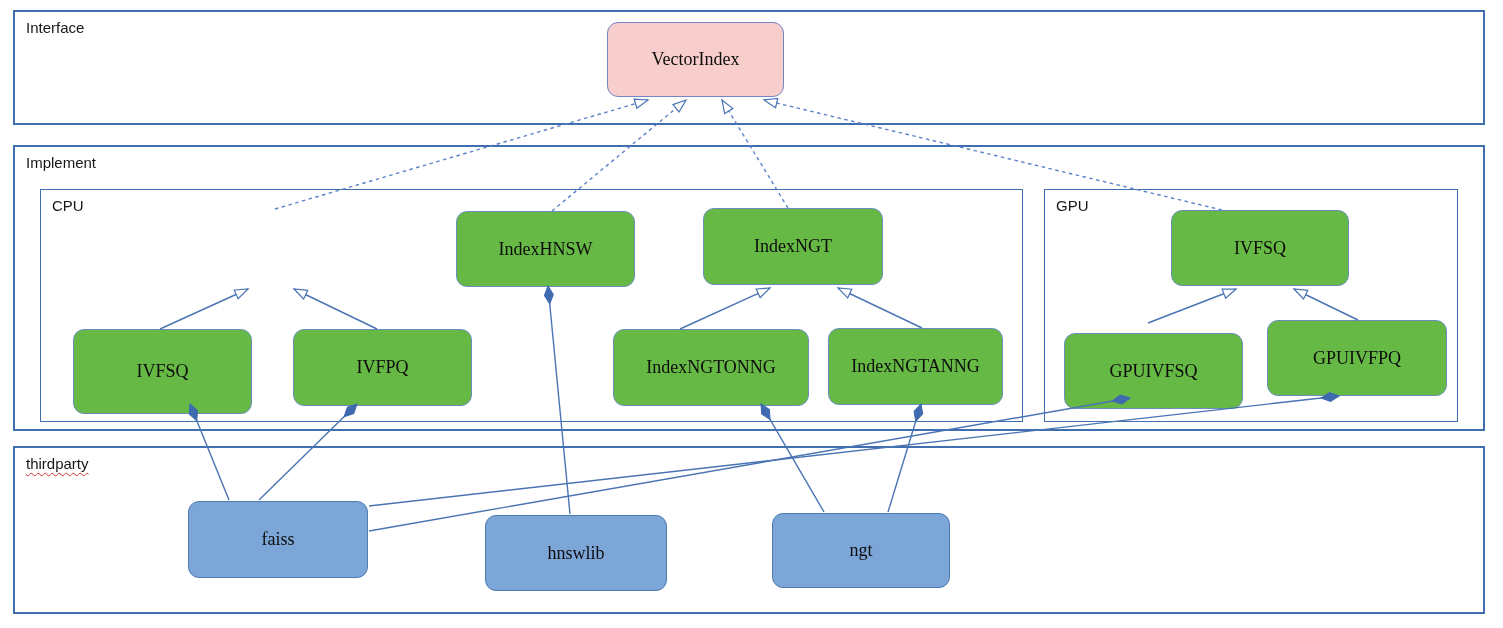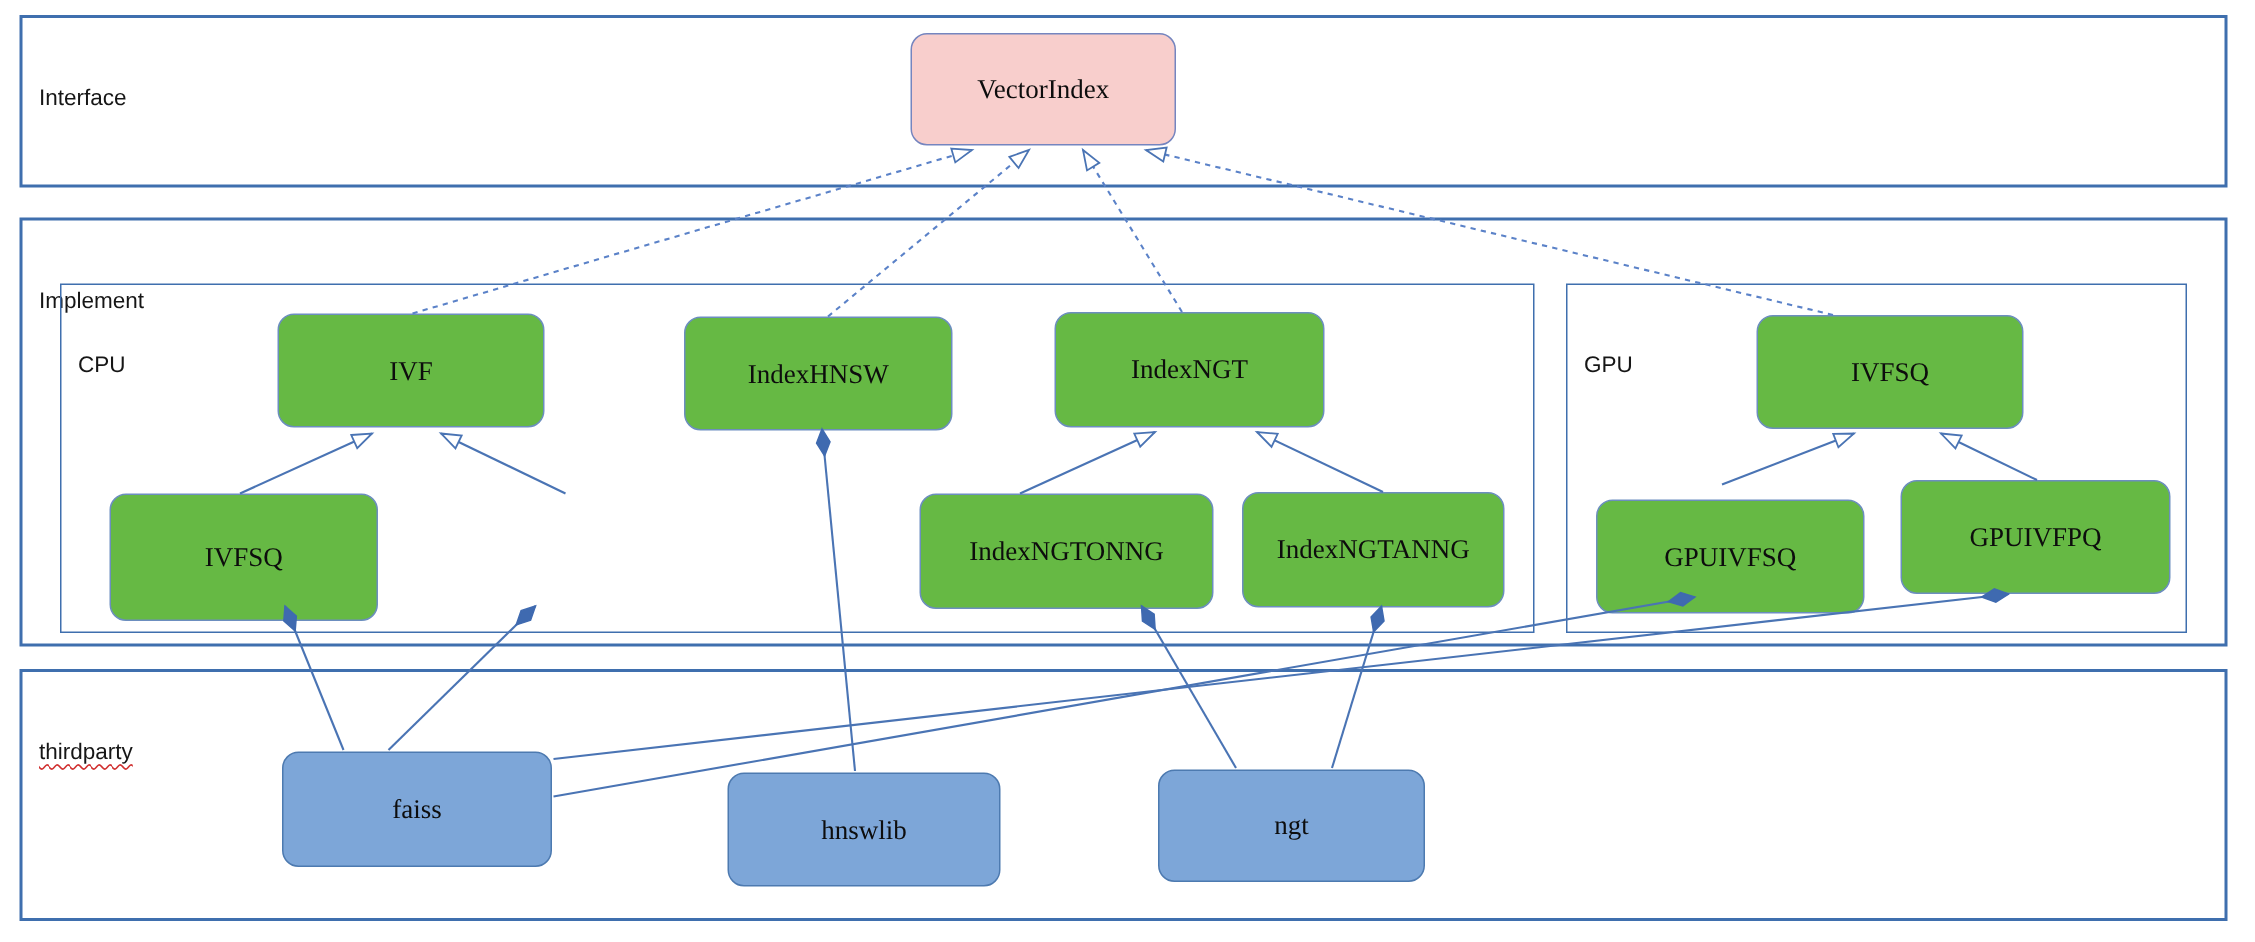--- a/index.html
+++ b/index.html
@@ -1,20 +1,20 @@
 <!DOCTYPE html>
 <html><head>
 <meta charset="utf-8">
 <style>
   html,body{margin:0;padding:0;background:#ffffff;}
   .stage{position:relative;width:1503px;height:628px;background:#ffffff;overflow:hidden;
          font-family:"Liberation Sans",sans-serif;}
   .container{position:absolute;border:2px solid #3f6fae;background:#ffffff;box-sizing:border-box;}
   .container.inner{border-width:1.5px;background:transparent;}
-  .clabel{position:absolute;left:11px;top:7px;font-size:15px;color:#161616;margin-top:38px;}
+  .clabel{position:absolute;left:11px;top:7px;font-size:15px;color:#161616;}
   .clabel.squiggle{text-decoration:underline wavy #d03030 1px;text-underline-offset:3px;}
   .node{position:absolute;box-sizing:border-box;border-radius:11px;
         display:flex;align-items:center;justify-content:center;
         font-family:"Liberation Serif",serif;font-size:18px;color:#0d0d0d;}
   .node.green{background:#66b944;border:1.5px solid #6c8ebf;}
   .node.pink{background:#f8cecc;border:1.5px solid #7585bf;}
   .node.blue{background:#7da6d8;border:1.5px solid #4d7ab0;}
 
   
   #c-interface{left:13px;top:10px;width:1472px;height:115px;}
@@ -62,25 +62,25 @@
 
   <div class="container inner" id="c-gpu">
     <span class="clabel">GPU</span>
   </div>
 
   <div class="container" id="c-thirdparty">
     <span class="clabel squiggle">thirdparty</span>
   </div>
 
   <div class="node pink" id="n-vectorindex">VectorIndex</div>
-  <div class="node green" id="n-ivf">IVF</div>
   <div class="node green" id="n-indexhnsw">IndexHNSW</div>
   <div class="node green" id="n-indexngt">IndexNGT</div>
   <div class="node green" id="n-gpuivf">IVFSQ</div>
   <div class="node green" id="n-ivfsq">IVFSQ</div>
+  <div class="node green" id="n-ivfpq">IVFPQ</div>
   <div class="node green" id="n-indexngtonng">IndexNGTONNG</div>
   <div class="node green" id="n-indexngtanng">IndexNGTANNG</div>
   <div class="node green" id="n-gpuivfsq">GPUIVFSQ</div>
   <div class="node green" id="n-gpuivfpq">GPUIVFPQ</div>
   <div class="node blue" id="n-faiss">faiss</div>
   <div class="node blue" id="n-hnswlib">hnswlib</div>
   <div class="node blue" id="n-ngt">ngt</div>
 
   <svg class="overlay" width="1503" height="628" viewBox="0 0 1503 628">
     <defs>

